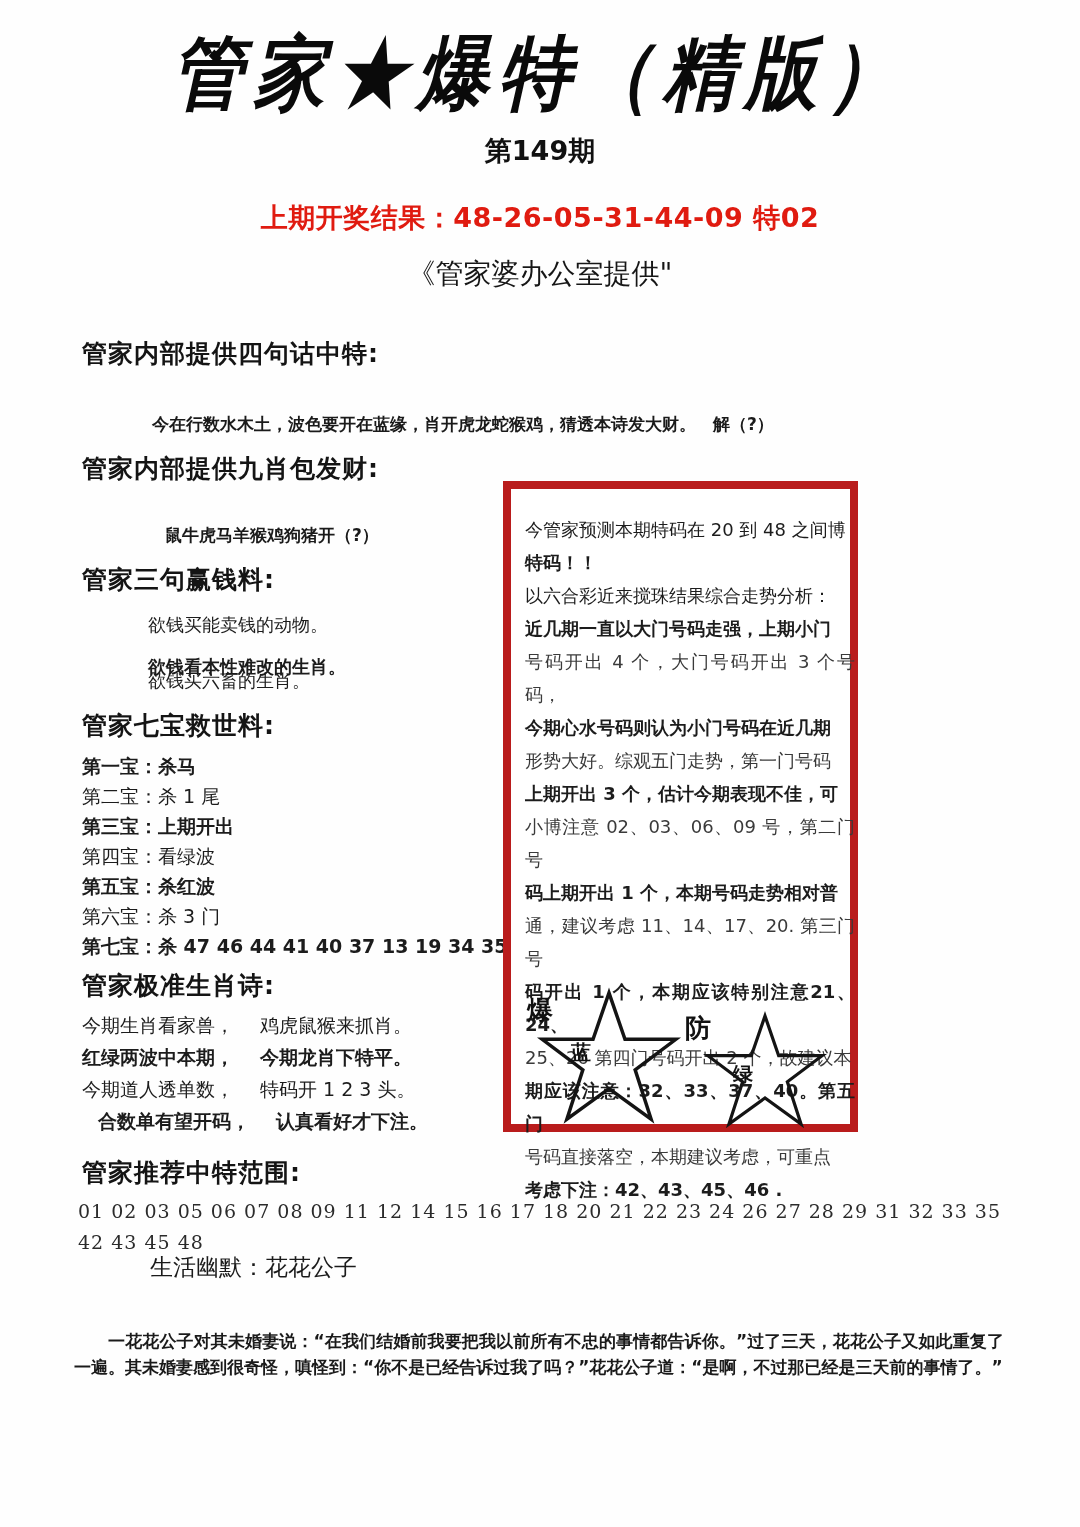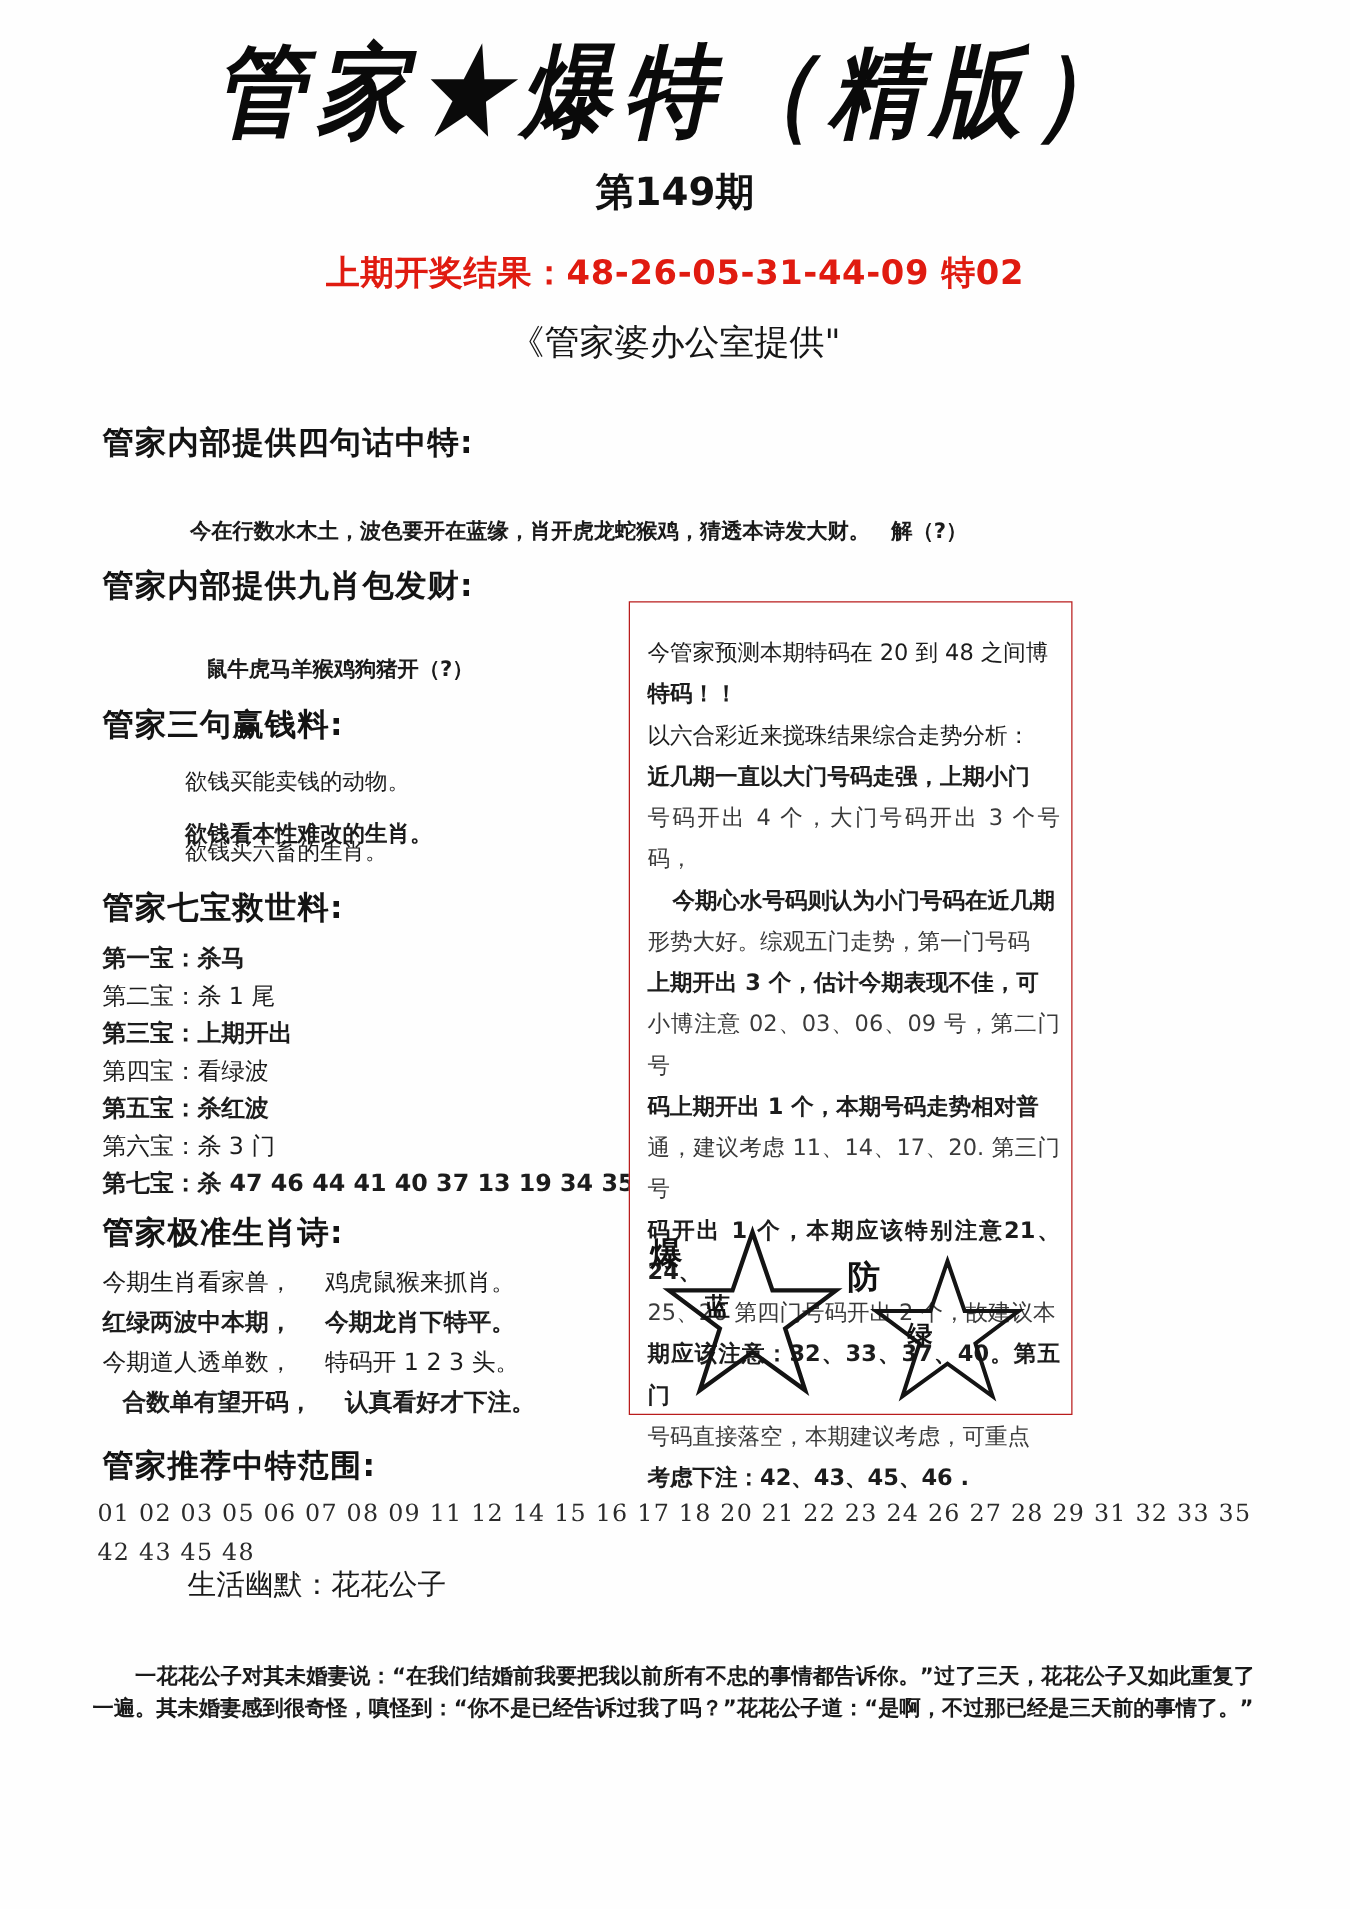--- a/index.html
+++ b/index.html
@@ -36,21 +36,21 @@
     color: #0a0a0a;
     white-space: nowrap;
     transform: scaleY(1.12);
   }
   .issue {
     position: absolute;
     top: 133px;
     left: 0;
     width: 1080px;
     text-align: center;
-    font-size: 31px;
+    font-size: 27px;
     font-weight: bold;
     color: #111;
   }
   .last-result {
     position: absolute;
     top: 200px;
     left: 0;
     width: 1080px;
     text-align: center;
     font-size: 27px;
@@ -145,21 +145,21 @@
     text-align: justify;
   }
 
   
   .analysis-box {
     position: absolute;
     left: 503px;
     top: 481px;
     width: 355px;
     height: 651px;
-    border: 1px solid #b91c1c;
+    border: 8px solid #b91c1c;
     background: #fff;
     box-sizing: border-box;
   }
   .analysis-text {
     position: absolute;
     left: 14px;
     top: 24px;
     width: 330px;
     font-size: 18px;
     line-height: 33px;
@@ -261,21 +261,21 @@
   <div class="humor-title">生活幽默：花花公子</div>
   <div class="humor-body">一花花公子对其未婚妻说：“在我们结婚前我要把我以前所有不忠的事情都告诉你。”过了三天，花花公子又如此重复了一遍。其未婚妻感到很奇怪，嗔怪到：“你不是已经告诉过我了吗？”花花公子道：“是啊，不过那已经是三天前的事情了。”</div>
 
   <div class="analysis-box">
     <div class="analysis-text">
       <div>今管家预测本期特码在 20 到 48 之间博</div>
       <div style="font-weight:bold;">特码！！</div>
       <div>以六合彩近来搅珠结果综合走势分析：</div>
       <div style="font-weight:bold;">近几期一直以大门号码走强，上期小门</div>
       <div class="lt">号码开出 4 个，大门号码开出 3 个号码，</div>
-      <div style="font-weight:bold;margin-left:20px;">今期心水号码则认为小门号码在近几期</div>
+      <div style="font-weight:bold;">今期心水号码则认为小门号码在近几期</div>
       <div class="lt">形势大好。综观五门走势，第一门号码</div>
       <div style="font-weight:bold;">上期开出 3 个，估计今期表现不佳，可</div>
       <div class="lt">小博注意 02、03、06、09 号，第二门号</div>
       <div style="font-weight:bold;">码上期开出 1 个，本期号码走势相对普</div>
       <div class="lt">通，建议考虑 11、14、17、20. 第三门号</div>
       <div style="font-weight:bold;">码开出 1 个，本期应该特别注意21、24、</div>
       <div class="lt">25、26 第四门号码开出 2 个，故建议本</div>
       <div style="font-weight:bold;">期应该注意：32、33、37、40。第五门</div>
       <div class="lt">号码直接落空，本期建议考虑，可重点</div>
       <div style="font-weight:bold;">考虑下注：42、43、45、46 .</div>

